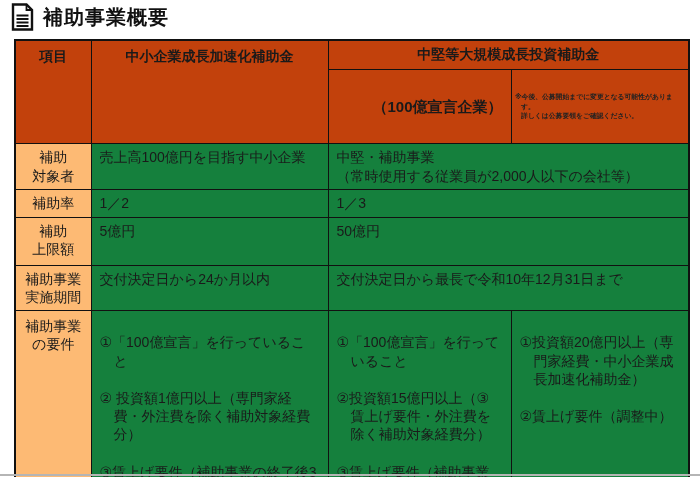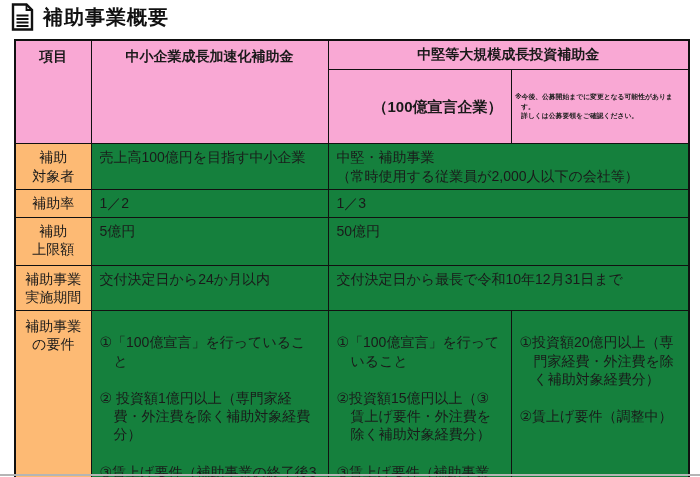--- a/index.html
+++ b/index.html
@@ -56,21 +56,21 @@
   .tr-h1    { height: 29px; }
   .tr-h2    { height: 32px; }
   .tr-target{ height: 45px; }
   .tr-rate  { height: 28px; }
   .tr-cap   { height: 48px; }
   .tr-period{ height: 40px; }
   .tr-req   { height: 169px; }
 
   
   td.hdr {
-    background: #f9a8d4;
+    background: #c2410c;
     text-align: center;
     font-weight: 700;
     font-size: 15px;
     white-space: pre-line;
   }
   td.hdr.rowspan2 { vertical-align: top; padding-top: 6px; }
   td.hdr.prog2 { vertical-align: middle; padding-top: 2px; }
   td.hdr.sub { vertical-align: middle; font-size: 15px; text-align: right; }
   td.hdr.note-cell { vertical-align: middle; padding: 2px 3px; font-weight: 400; }
   .note-inner {
@@ -193,21 +193,21 @@
           <div class="req-item">①「100億宣言」を行っていること</div>
           <div class="req-item">② 投資額1億円以上（専門家経費・外注費を除く補助対象経費分）</div>
           <div class="req-item">③賃上げ要件（補助事業の終了後3年間の従業員1人当たり給与支給総額の年平均上昇率が、4.5%以上）</div>
         </td>
         <td class="content req-cell">
           <div class="req-item">①「100億宣言」を行っていること</div>
           <div class="req-item">②投資額15億円以上（③賃上げ要件・外注費を除く補助対象経費分）</div>
           <div class="req-item">③賃上げ要件（補助事業の終了後3年間の対象事業に関わる従業員等1人当たり給与支給総額の年平均上昇率が、4.5%以上）</div>
         </td>
         <td class="content req-cell">
-          <div class="req-item">①投資額20億円以上（専門家経費・外注費を除く補助対象経費分）</div>
+          <div class="req-item">①投資額20億円以上（専門家経費・中小企業成長加速化補助金）</div>
           <div class="req-item">②賃上げ要件（調整中）</div>
         </td>
       </tr>
 
     </tbody>
   </table>
 
   <div class="bottom-rule"></div>
 </div>
 

